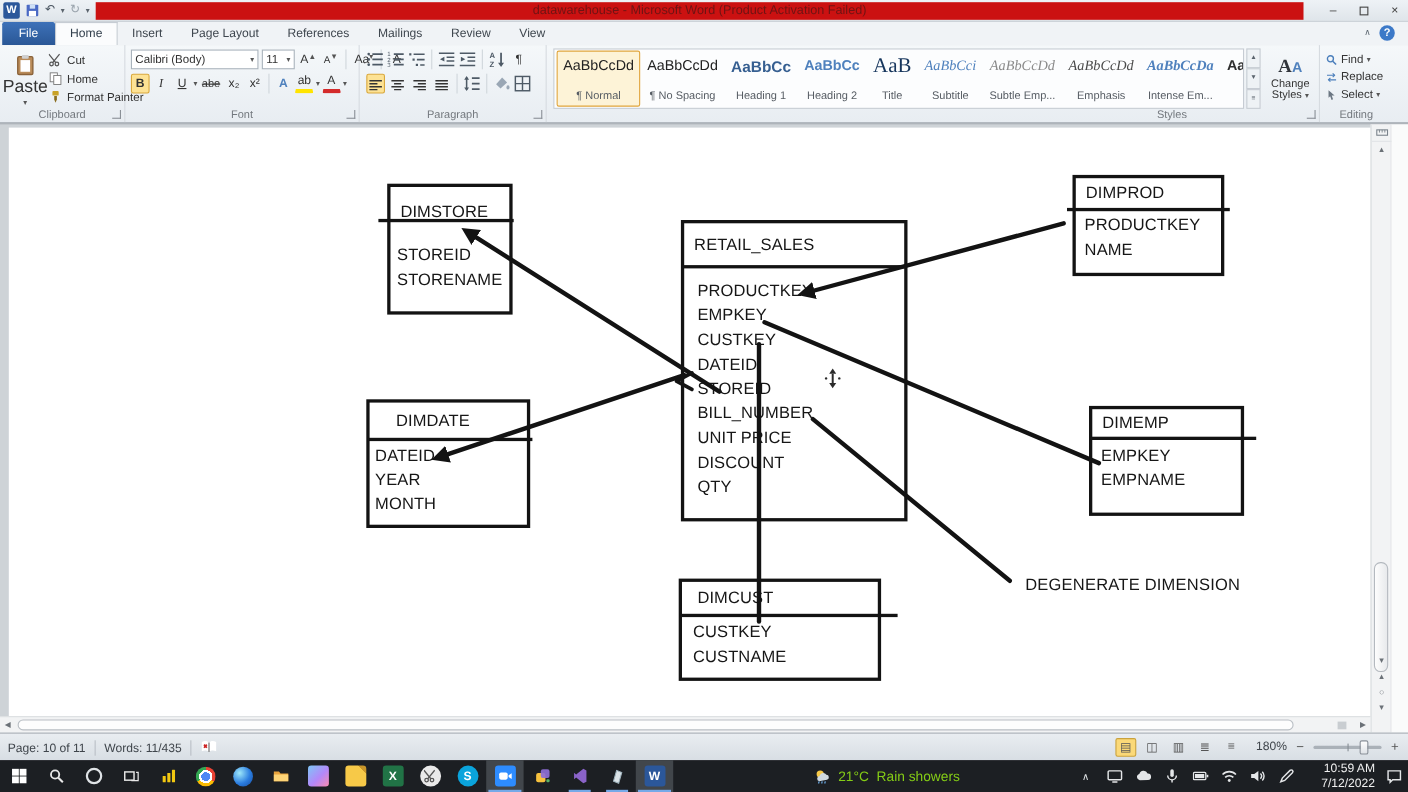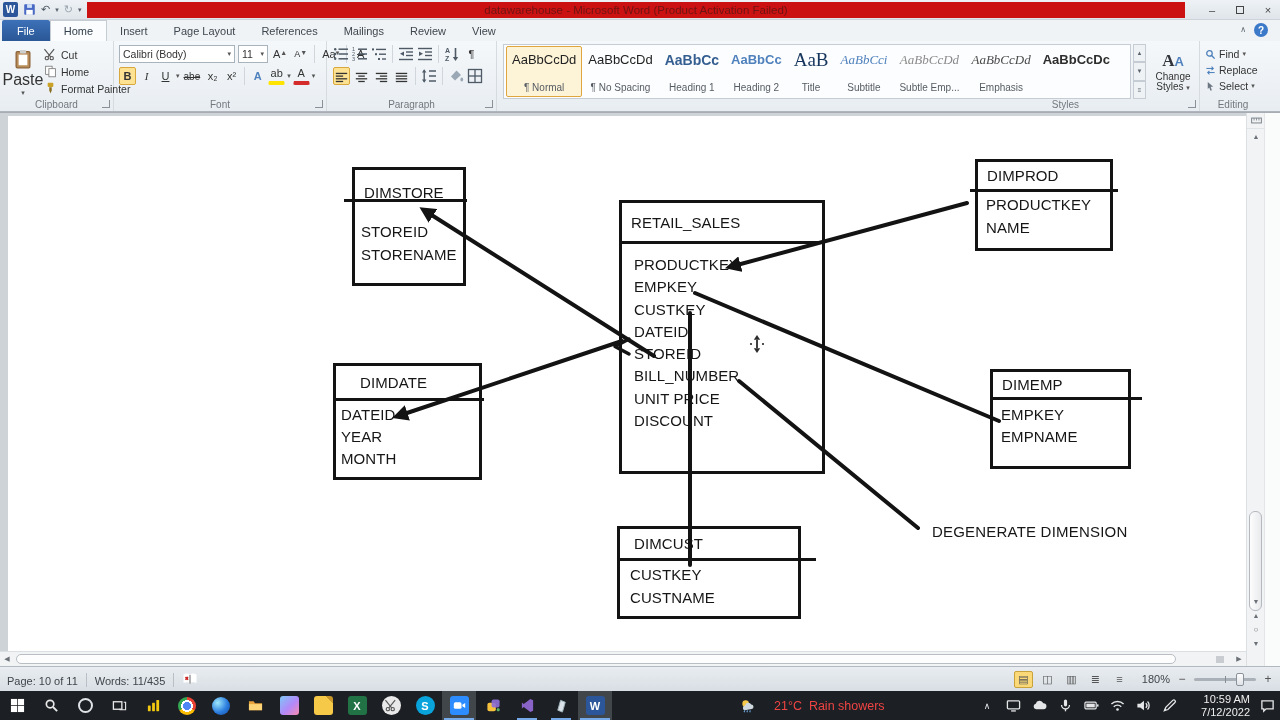--- a/index.html
+++ b/index.html
@@ -139,21 +139,21 @@
 
 .taskbar{position:absolute;top:691px;left:0;right:0;height:29px;background:#1c1f23;display:flex;align-items:stretch;color:#e8e8e8}
 .tcell{width:34px;display:flex;align-items:center;justify-content:center;position:relative;flex:none}
 .tcell.run::after{content:"";position:absolute;left:7px;right:7px;bottom:0;height:2px;background:#76a9e8}
 .tcell.act{background:#41464b}
 .tcell.act::after{left:2px;right:2px}
 .lic{width:19px;height:19px;border-radius:3px;display:flex;align-items:center;justify-content:center;font-size:11px;font-weight:bold;color:#fff}
 .chrome-ic{width:18px;height:18px;border-radius:50%;background:radial-gradient(circle at 50% 50%,#4f87f5 0 4px,#fff 4px 6px,rgba(0,0,0,0) 6px),conic-gradient(#ea4335 0 120deg,#fbbc04 0 240deg,#34a853 0 360deg)}
 .edge-ic{width:18px;height:18px;border-radius:50%;background:radial-gradient(circle at 32% 32%,#9ee8fa,#2b7de0 55%,#164b9e)}
 .cortana-ic{width:15px;height:15px;border-radius:50%;border:2px solid #dfe3e6}
-.weather{display:flex;align-items:center;gap:19px;margin-left:128px;font-size:12.5px;color:#ef4444;white-space:nowrap}
+.weather{display:flex;align-items:center;gap:7px;margin-left:128px;font-size:12.5px;color:#84cc16;white-space:nowrap}
 .trayspacer{flex:1}
 .tray{display:flex;align-items:center}
 .trico{width:26px;display:flex;align-items:center;justify-content:center;color:#e4e6e8}
 .tico{width:15px;height:15px}
 .clock{width:62px;text-align:right;font-size:11px;line-height:12.5px;color:#f0f0f0;margin:0 4px 0 6px}
 .caret-up{font-size:9px;color:#dfe3e6}
 </style>
 </head>
 <body>
 
@@ -616,20 +616,24 @@
           </div>
         <div class="stitem">
             <span class="prev p-sube">AaBbCcDd</span>
             <span class="snm">Subtle Emp...</span>
           </div>
         <div class="stitem">
             <span class="prev p-emp">AaBbCcDd</span>
             <span class="snm">Emphasis</span>
           </div>
         <div class="stitem">
+            <span class="prev p-ie">AaBbCcDa</span>
+            <span class="snm">Intense Em...</span>
+          </div>
+        <div class="stitem">
             <span class="prev p-str">AaBbCcDc</span>
           </div>
 
       </div>
       <div class="garr">
         <span class="ga">▲</span>
         <span class="ga">▼</span>
         <span class="ga">≡</span>
       </div>
       <div class="chsty">
@@ -686,20 +690,21 @@
       <div class="sep"></div>
       <div class="fields">
           <div class="f">PRODUCTKEY</div>
           <div class="f">EMPKEY</div>
           <div class="f">CUSTKEY</div>
           <div class="f">DATEID</div>
           <div class="f">STOREID</div>
           <div class="f">BILL_NUMBER</div>
           <div class="f">UNIT PRICE</div>
           <div class="f">DISCOUNT</div>
+          <div class="f">QTY</div>
         </div>
     </div>
 
     <div class="ebox" id="bx-dimprod">
       <div class="bt">DIMPROD</div>
       <div class="sep"></div>
       <div class="fields">
           <div class="f">PRODUCTKEY</div>
           <div class="f">NAME</div>
         </div>

